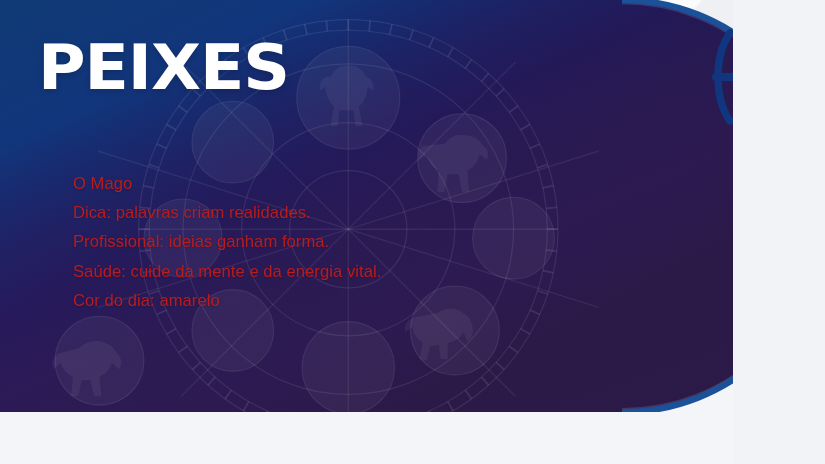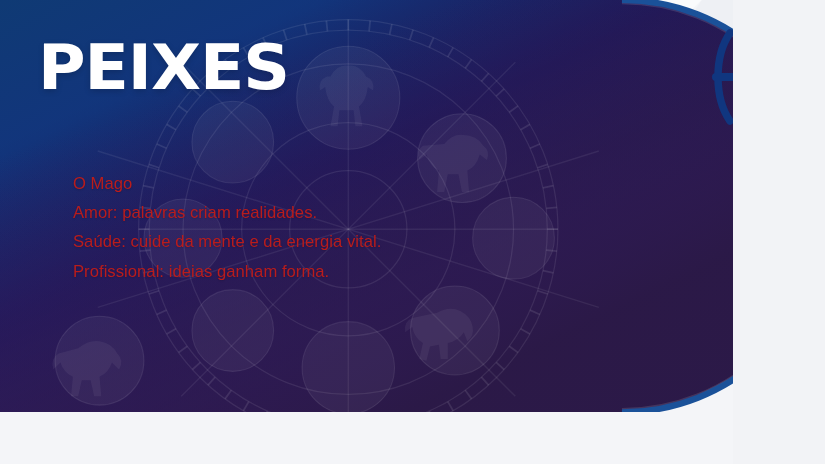--- a/index.html
+++ b/index.html
@@ -209,23 +209,24 @@
     </g>
 
     <path d="M700,0 A232,232 0 0 1 700,464" fill="none" stroke="#1a5199" stroke-width="7"></path>
     <path d="M700,4 A228,228 0 0 1 700,460" fill="none" stroke="rgba(255,255,255,.12)" stroke-width="1.5"></path>
   </svg>
 
   <div class="title">PEIXES</div>
 
   <div class="body-text">
     <p>O Mago</p>
-    <p>Amor: palavras criam realidades.</p>
+    <p>Dica: palavras criam realidades.</p>
+    <p>Profissional: ideias ganham forma.</p>
     <p>Saúde: cuide da mente e da energia vital.</p>
-    <p>Profissional: ideias ganham forma.</p>
+    <p>Cor do dia: amarelo</p>
   </div>
 
   <svg class="glyph" viewBox="0 0 92 98">
     <g fill="none" stroke="#10367f" stroke-width="7.5" stroke-linecap="round">
       <path d="M18,5 C2,28 2,70 18,93"></path>
       <path d="M74,5 C90,28 90,70 74,93"></path>
       <line x1="4" y1="49" x2="88" y2="49" stroke-width="8"></line>
     </g>
   </svg>
 

